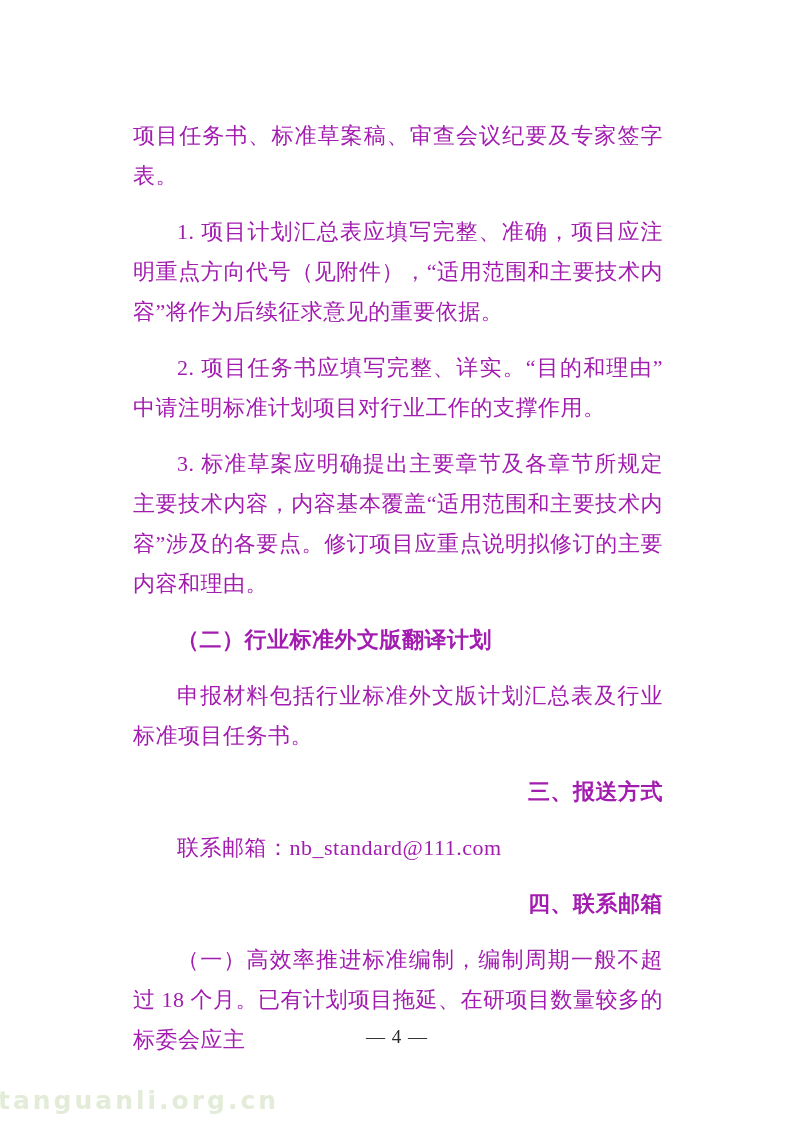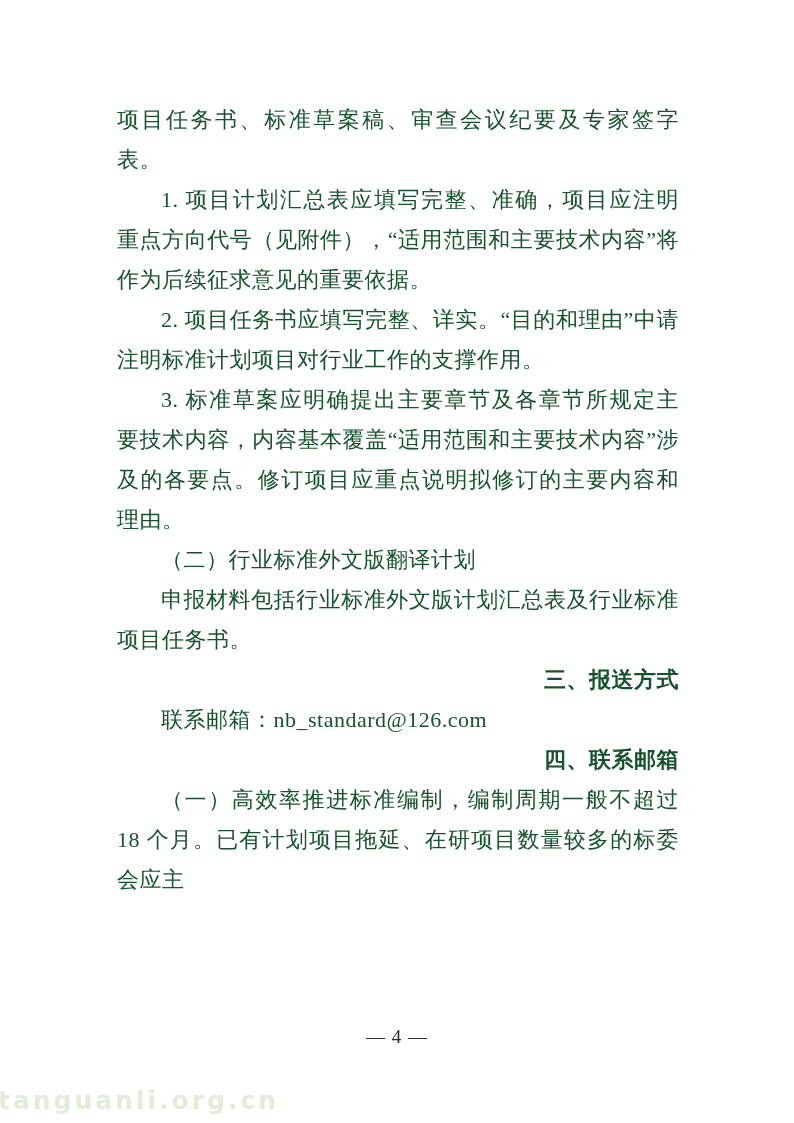--- a/index.html
+++ b/index.html
@@ -15,38 +15,38 @@
     overflow: hidden;
     font-family: "Liberation Serif", "DejaVu Serif", serif;
   }
   .content {
     position: absolute;
     left: 117px;
     top: 100px;
     width: 562px;
   }
   .para {
-    margin: 0;
+    margin: 16px;
     font-size: 22px;
     line-height: 40px;
     text-align: justify;
-    color: #14532d;
+    color: #a21caf;
     font-family: "Liberation Serif", "DejaVu Serif", serif;
     letter-spacing: 0.5px;
   }
   .para.indent {
     text-indent: 44px;
   }
   .para.heading-sans {
     font-weight: 700;
     font-family: "Liberation Sans", "DejaVu Sans", sans-serif;
     text-align: right;
   }
   .para.heading-serif {
-    font-weight: 400;
+    font-weight: 700;
     text-align: left;
   }
   .page-number {
     position: absolute;
     left: 0;
     right: 0;
     top: 1026px;
     text-align: center;
     font-size: 19px;
     color: #2a2a2a;
@@ -71,19 +71,19 @@
 
 <div class="page">
   <div class="content">
       <p class="para ">项目任务书、标准草案稿、审查会议纪要及专家签字表。</p>
       <p class="para  indent">1. 项目计划汇总表应填写完整、准确，项目应注明重点方向代号（见附件），“适用范围和主要技术内容”将作为后续征求意见的重要依据。</p>
       <p class="para  indent">2. 项目任务书应填写完整、详实。“目的和理由”中请注明标准计划项目对行业工作的支撑作用。</p>
       <p class="para  indent">3. 标准草案应明确提出主要章节及各章节所规定主要技术内容，内容基本覆盖“适用范围和主要技术内容”涉及的各要点。修订项目应重点说明拟修订的主要内容和理由。</p>
       <p class="para heading-serif indent">（二）行业标准外文版翻译计划</p>
       <p class="para  indent">申报材料包括行业标准外文版计划汇总表及行业标准项目任务书。</p>
       <p class="para heading-sans indent">三、报送方式</p>
-      <p class="para  indent">联系邮箱：nb_standard@126.com</p>
+      <p class="para  indent">联系邮箱：nb_standard@111.com</p>
       <p class="para heading-sans indent">四、联系邮箱</p>
       <p class="para  indent">（一）高效率推进标准编制，编制周期一般不超过 18 个月。已有计划项目拖延、在研项目数量较多的标委会应主</p>
     </div>
   <div class="page-number">— 4 —</div>
   <div class="watermark">tanguanli.org.cn</div>
 </div>
 
 </body></html>

